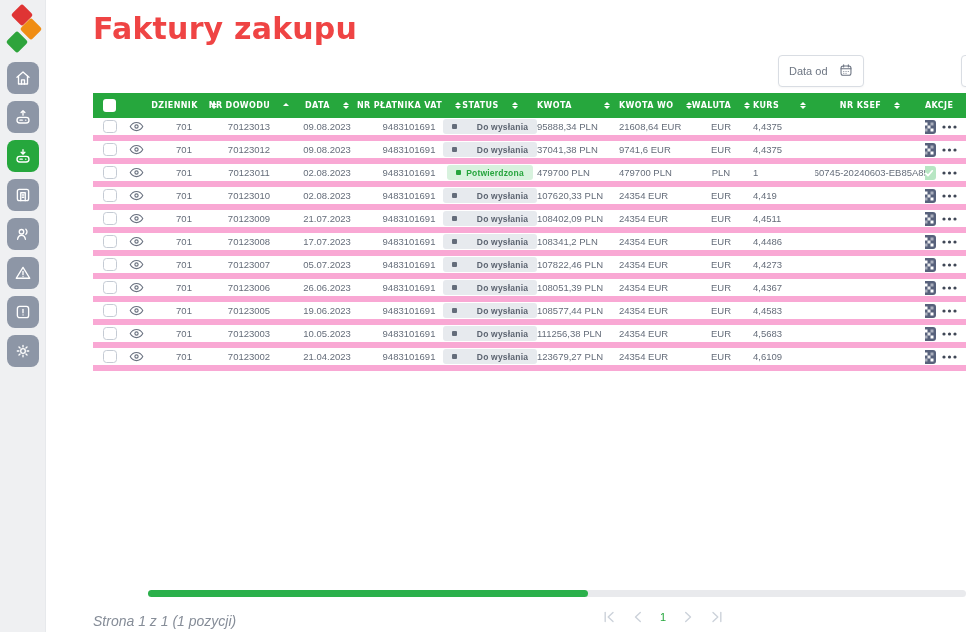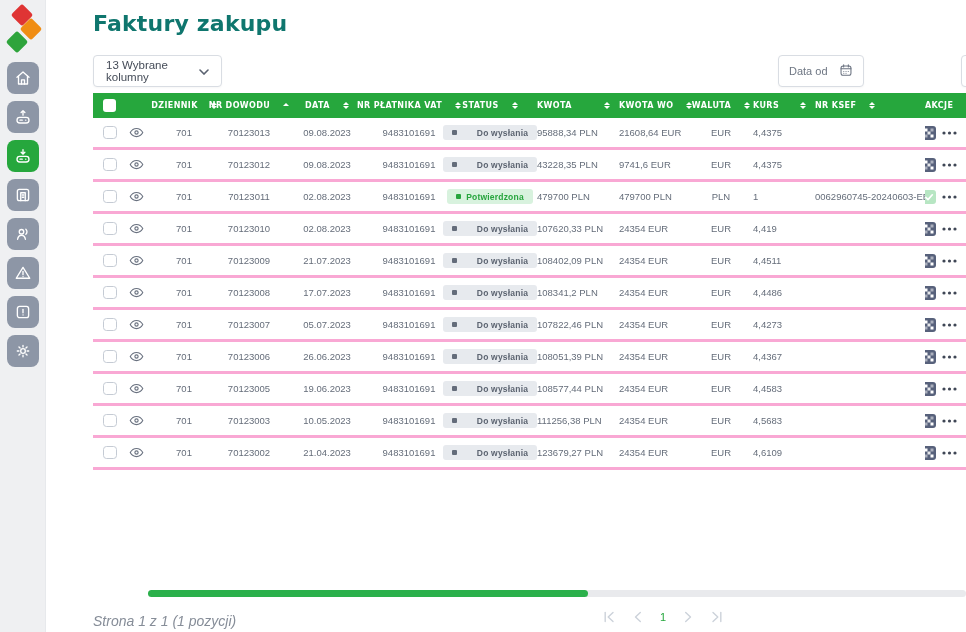--- a/index.html
+++ b/index.html
@@ -20,46 +20,46 @@
   .logo .d-orange { left:20px; top:17px; background:var(--logo-orange); }
   .logo .d-green  { left:6px;  top:30px; background:var(--logo-green); }
   .nav { position:absolute; left:7px; top:62px; display:flex; flex-direction:column; gap:7px; }
   .nav-btn { width:32px; height:32px; border-radius:8px; background:#8d96a6;
              display:flex; align-items:center; justify-content:center; cursor:pointer; }
   .nav-btn.active { background:var(--green); }
   .nav-btn svg { display:block; }
 
   
   .page-title { position:absolute; left:93px; top:11px;
-    font-family:"DejaVu Sans", sans-serif; font-weight:700; font-size:22px;
-    color:#0f766e; letter-spacing:.2px; }
+    font-family:"DejaVu Sans", sans-serif; font-weight:700; font-size:30px;
+    color:#ef4444; letter-spacing:.2px; }
   .ctl { position:absolute; top:55px; height:32px; background:#fff;
          border:1px solid #d9dde3; border-radius:4px; display:flex; align-items:center;
          box-shadow:0 1px 2px rgba(40,50,60,.04); cursor:pointer; }
   .columns-dd { left:93px; width:129px; justify-content:space-between; padding:0 12px;
                 font-size:11.5px; color:#454c58; }
   .date-box { width:86px; justify-content:space-between; padding:0 10px;
               font-size:11px; color:#6e7683; }
   .date-from { left:778px; } .date-to { left:871px; }
   .date-extra { left:961px; width:40px; }
 
   
   :root { --green:#26a73d; --logo-red:#df3434; --logo-orange:#f08d14; --logo-green:#2ea43c;
           --cols: 30px 26px 70px 60px 96px 68px 94px 82px 70px 64px 62px 110px 1fr; }
   .table { position:absolute; left:93px; top:93px; width:873px; }
   .thead { display:grid; grid-template-columns:var(--cols); align-items:center;
            height:25px; background:var(--green); }
   .hcell { font-family:"DejaVu Sans", sans-serif; font-size:8px; font-weight:700;
            color:#fff; letter-spacing:.4px; white-space:nowrap; display:flex; align-items:center;gap:9px; }
   .row { display:grid; grid-template-columns:var(--cols); align-items:center;
-         height:32px; border-bottom:3px solid #f9a8d4; background:#fff; }
+         height:23px; border-bottom:6px solid #f9a8d4; background:#fff; }
   .cell { font-size:9.5px; color:#656d7a; white-space:nowrap; display:flex; align-items:center; overflow:hidden; }
   .a-center { justify-content:center; }
   .a-right  { justify-content:space-between; padding-right:9px; }
-  .a-left   { justify-content:flex-start; }
+  .a-left   { justify-content:center; }
   .c-check  { padding-left:10px; }
   .sort { display:inline-flex; flex-direction:column; margin-left:4px; }
   .tri { display:block; width:0; height:0; border-left:3px solid transparent; border-right:3px solid transparent; }
   .tri.up { border-bottom:3.5px solid #fff; margin-bottom:1.5px; }
   .tri.dn { border-top:3.5px solid #fff; }
   .hcheck { width:13px; height:13px; border-radius:3px; background:#fff; cursor:pointer; }
   .rcheck { width:13.5px; height:13.5px; border:1.5px solid #c5cbd4; border-radius:3.5px;
             background:#fff; cursor:pointer; }
   .eye-btn { display:flex; align-items:center; justify-content:center; cursor:pointer; }
   .badge { display:inline-flex; align-items:center; gap:5px; height:15px; padding:0 9px;
@@ -162,28 +162,20 @@
               <circle cx="12" cy="12" r="3.1"></circle>
               <path d="M12 4.4v2.1M12 17.5v2.1M4.4 12h2.1M17.5 12h2.1M6.6 6.6l1.5 1.5M15.9 15.9l1.5 1.5M17.4 6.6l-1.5 1.5M8.1 15.9l-1.5 1.5"></path>
             </svg>
           </span>
         </div>
       </div>
   </div>
 
   <div class="page-title">Faktury zakupu</div>
 
-  <div class="ctl columns-dd">
-    <span>13 Wybrane kolumny</span>
-    <span>
-      <svg width="10" height="6" viewBox="0 0 10 6" fill="none" stroke="#5a6270" stroke-width="1.6" stroke-linecap="round">
-          <path d="M1 1l4 4 4-4"></path>
-        </svg>
-    </span>
-  </div>
 
   <div class="ctl date-box date-from">
     <span>Data od</span>
     <span>
       <svg width="14" height="14" viewBox="0 0 24 24" fill="none" stroke="#6a7280" stroke-width="1.8" stroke-linecap="round">
           <rect x="3.5" y="5" width="17" height="16" rx="3.5"></rect>
           <path d="M8 3v4M16 3v4M3.5 10h17"></path>
           <path d="M8.2 14.5h.1M12 14.5h.1M15.8 14.5h.1M8.2 17.5h.1M12 17.5h.1"></path>
         </svg>
     </span>
@@ -363,21 +355,21 @@
           <div class="cell a-center">
             <span>9483101691</span>
           </div>
           <div class="cell a-center">
             <span class="badge pending">
               <i></i>
               <span>Do wysłania</span>
             </span>
           </div>
           <div class="cell a-right">
-            <span>43228,35 PLN</span>
+            <span>37041,38 PLN</span>
           </div>
           <div class="cell a-right">
             <span>9741,6 EUR</span>
           </div>
           <div class="cell a-center">
             <span>EUR</span>
           </div>
           <div class="cell a-right">
             <span>4,4375</span>
           </div>

